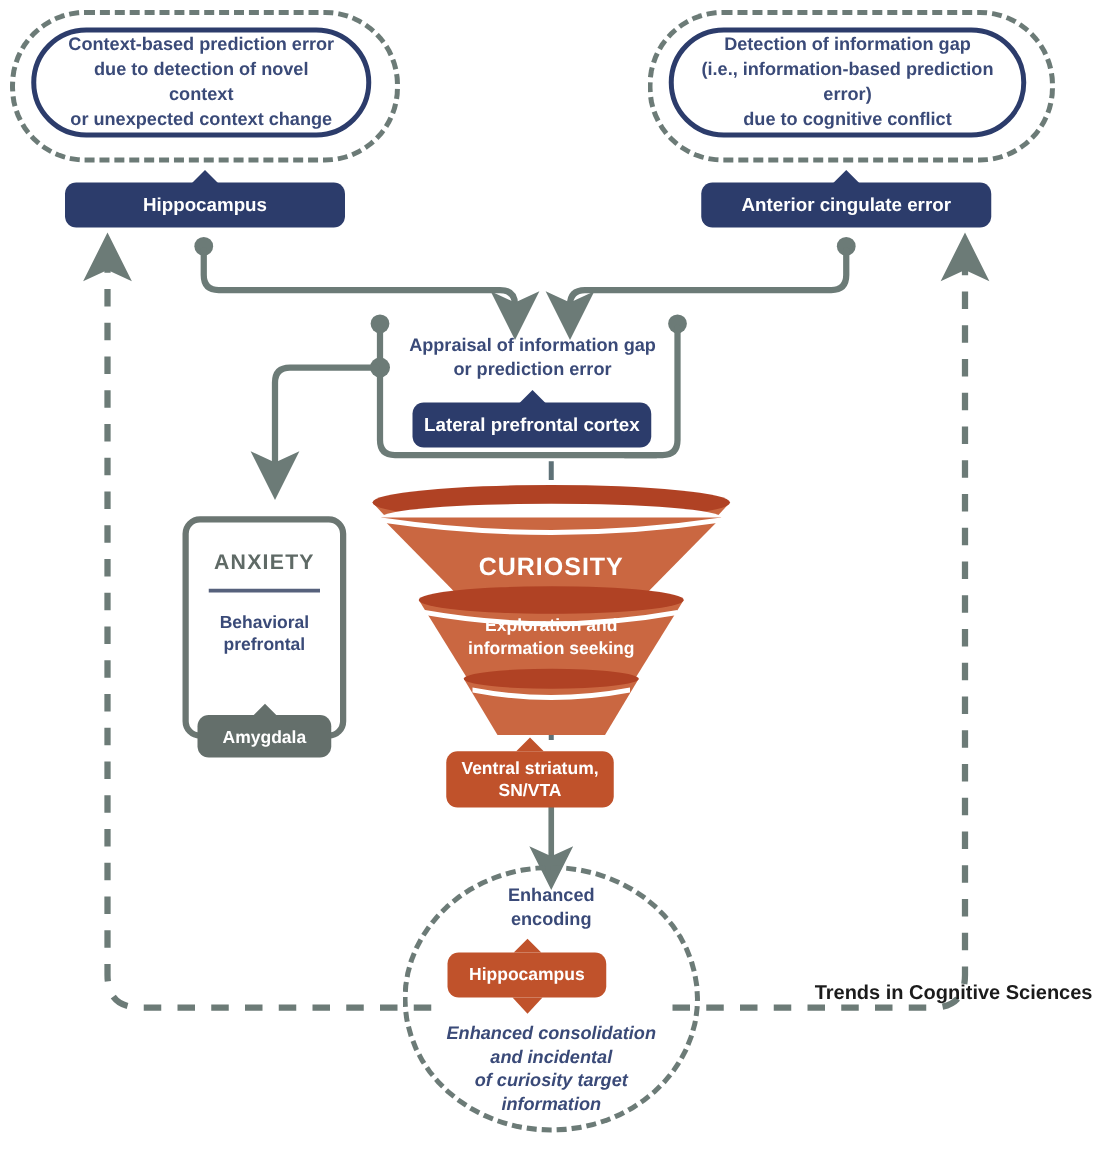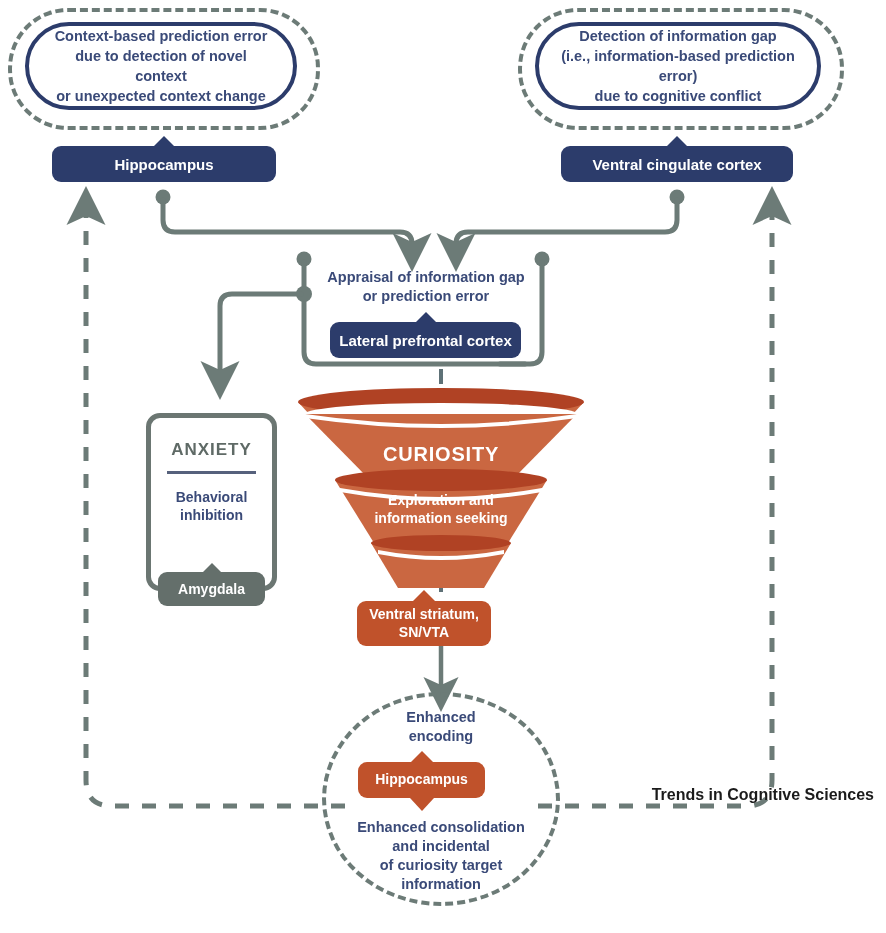--- a/index.html
+++ b/index.html
@@ -317,38 +317,38 @@
       <div>(i.e., information-based prediction error)</div>
       <div>due to cognitive conflict</div>
     </div>
   </div>
 
   <div class="node region-navy notch-top" style="left:52px; top:146px; width:224px; height:36px;">
     <span>Hippocampus</span>
   </div>
 
   <div class="node region-navy notch-top" style="left:561px; top:146px; width:232px; height:36px;">
-    <span>Ventral cingulate cortex</span>
+    <span>Anterior cingulate error</span>
   </div>
 
   <div class="node caption-navy" style="left:300px; top:268px; width:252px;">
     <div>Appraisal of information gap</div>
     <div>or prediction error</div>
   </div>
 
   <div class="node region-navy notch-top" style="left:330px; top:322px; width:191px; height:36px;">
     <span>Lateral prefrontal cortex</span>
   </div>
 
   <div class="node anxiety-panel" style="left:146px; top:413px; width:131px; height:178px;">
     <div class="anxiety-title">ANXIETY</div>
     <div class="anxiety-rule"></div>
     <div class="anxiety-sub">
       <div>Behavioral</div>
-      <div>inhibition</div>
+      <div>prefrontal</div>
     </div>
   </div>
   <div class="node region-grey notch-top" style="left:158px; top:572px; width:107px; height:34px;">
     <span>Amygdala</span>
   </div>
 
   <div id="funnel-wrap">
     <svg viewBox="0 0 290 215" width="290" height="215">
 
       <path d="M2,14 L288,14 L216,92 L74,92 Z" fill="#ca6741"></path>
@@ -383,21 +383,21 @@
 
   <div class="node caption-navy" style="left:356px; top:708px; width:170px;">
     <div>Enhanced</div>
     <div>encoding</div>
   </div>
 
   <div class="node region-orange notch-top notch-bottom" style="left:358px; top:762px; width:127px; height:36px;">
     <span>Hippocampus</span>
   </div>
 
-  <div class="node caption-navy" style="left:327px; top:818px; width:228px;">
+  <div class="node caption-navy" style="left:327px; top:818px; width:228px;font-style:italic;">
     <div>Enhanced consolidation</div>
     <div>and incidental</div>
     <div>of curiosity target</div>
     <div>information</div>
   </div>
 
   <div id="footer-note">Trends in Cognitive Sciences</div>
 
 </div>
 

